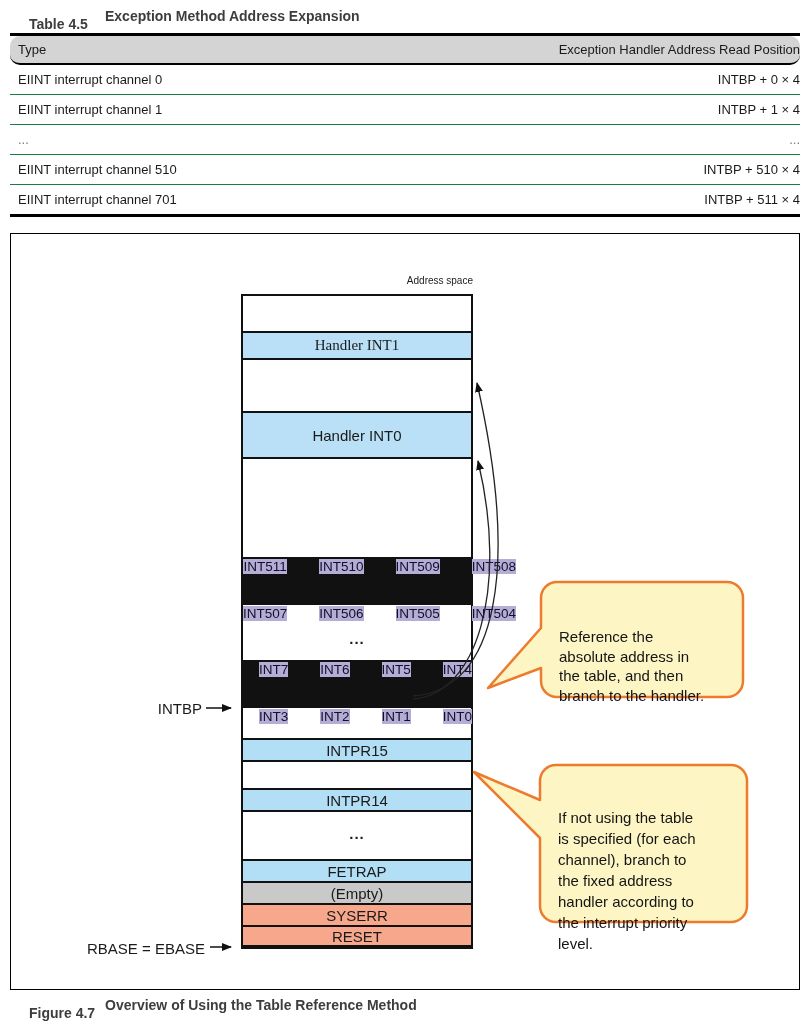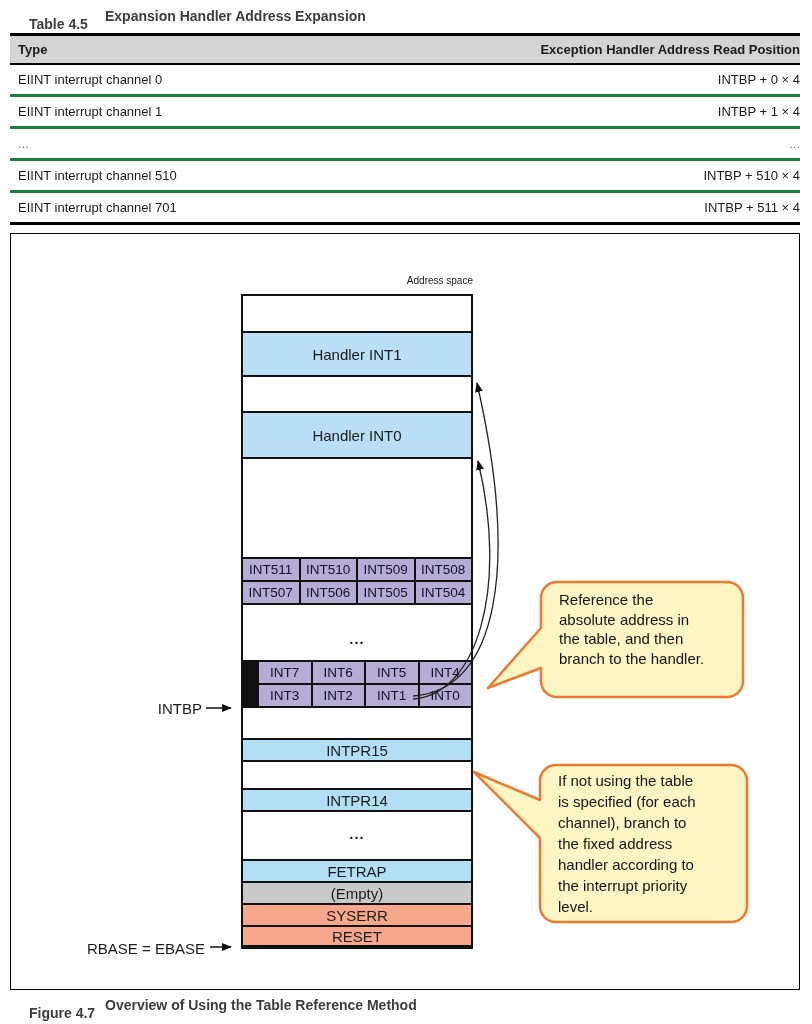--- a/index.html
+++ b/index.html
@@ -10,23 +10,23 @@
   
   .caption{position:absolute;font-size:14px;font-weight:bold;color:#3d3d3d;white-space:nowrap;}
   .caption .cap-label{position:absolute;left:0;top:8px;margin-left:21px;}
   .caption .cap-title{position:absolute;left:97px;top:0;}
   #table-caption{left:8px;top:8px;width:790px;height:18px;}
   #figure-caption{left:8px;top:997px;width:790px;height:18px;}
 
   
   #exc-table{position:absolute;left:10px;top:33px;width:790px;
              border-top:3px solid #000;border-bottom:3px solid #000;font-size:13px;}
-  .t-row{display:flex;align-items:center;height:29px;border-bottom:3px solid #15803d;}
-  .t-row.header{height:27px;background:var(--table-header-bg);font-weight:bold;
-                border-bottom:2px solid #000;}
+  .t-row{display:flex;align-items:center;height:29px;border-bottom:1px solid #15803d;}
+  .t-row.header{height:27px;background:var(--table-header-bg);font-weight:normal;
+                border-bottom:2px solid #000;border-radius:10px;}
   .t-row.last{border-bottom:none;}
   .t-row.ellipsis-row{color:#7a7a7a;}
   .c1{width:405px;padding-left:8px;box-sizing:border-box;}
   .c2{flex:1;padding-left:0;text-align:right;}
 
   
   #figure-panel{position:absolute;left:10px;top:233px;width:790px;height:757px;
                 border:1.5px solid #000;box-sizing:border-box;background:#fff;z-index:1;}
   #address-space-label{position:absolute;left:230px;top:41px;width:232px;text-align:right;
                        font-size:10px;}
@@ -38,49 +38,49 @@
         font-size:15px;line-height:1;}
   .row-handler{background:var(--handler-blue);}
   .row-priority{background:var(--priority-blue);}
   .row-empty{background:var(--empty-gray);}
   .row-reset{background:var(--reset-salmon);}
   .m-ellipsis{position:absolute;left:0;width:100%;text-align:center;font-size:15px;
               font-weight:bold;letter-spacing:1px;}
   .int-block{position:absolute;left:-2px;width:calc(100% + 4px);height:48px;
              border:2px solid #111;box-sizing:border-box;background:#111;
              display:grid;grid-template-columns:1fr 1fr 1fr 1fr;grid-template-rows:1fr 1fr;
-             grid-gap:2px;}
+             grid-gap:2px;gap:32px;}
   .int-cell{background:var(--int-purple);display:flex;align-items:center;justify-content:center;
             font-size:13.5px;color:#101028;}
 
   
   .pointer-label{position:absolute;font-size:15px;text-align:right;white-space:nowrap;z-index:3;}
   #intbp-label{left:100px;top:700px;width:102px;}
   #rbase-label{left:60px;top:940px;width:145px;}
 
   
   #overlay{position:absolute;left:0;top:0;width:812px;height:1024px;z-index:2;pointer-events:none;}
   .bubble{fill:var(--callout-fill);stroke:var(--callout-border);stroke-width:2.5;stroke-linejoin:round;}
   .flow{fill:none;stroke:#222;stroke-width:1.3;}
   .ptr{stroke:#111;stroke-width:1.5;}
   .ah{fill:#111;}
 
   
-  .callout-text{position:absolute;z-index:3;font-size:15px;white-space:pre-line;color:#141414;}
+  .callout-text{position:absolute;z-index:3;font-size:15px;white-space:pre-line;color:#141414;margin-top:37px;}
   #callout1-text{left:559px;top:590px;width:172px;line-height:19.5px;}
   #callout2-text{left:558px;top:770px;width:178px;line-height:21px;}
 </style>
 </head>
 <body>
 
 <div id="page-root">
 
   <div id="table-caption" class="caption">
     <span class="cap-label">Table 4.5</span>
-    <span class="cap-title">Expansion Handler Address Expansion</span>
+    <span class="cap-title">Exception Method Address Expansion</span>
   </div>
 
   <div id="exc-table">
     <div class="t-row header">
       <div class="c1">Type</div>
       <div class="c2">Exception Handler Address Read Position</div>
     </div>
     <div class="t-row">
       <div class="c1">EIINT interrupt channel 0</div>
       <div class="c2">INTBP + 0 × 4</div>
@@ -101,21 +101,21 @@
       <div class="c1">EIINT interrupt channel 701</div>
       <div class="c2">INTBP + 511 × 4</div>
     </div>
   </div>
 
   <div id="figure-panel">
     <div id="address-space-label">Address space</div>
 
     <div id="memory-column">
 
-      <div class="mrow row-handler" style="top:35px;height:46px;">Handler INT1</div>
+      <div class="mrow row-handler" style="top:35px;height:29px;font-family:Liberation Serif, serif;">Handler INT1</div>
       <div class="mrow row-handler" style="top:115px;height:48px;">Handler INT0</div>
 
       <div class="int-block" style="top:261px;">
         <div class="int-cell">INT511</div>
         <div class="int-cell">INT510</div>
         <div class="int-cell">INT509</div>
         <div class="int-cell">INT508</div>
         <div class="int-cell">INT507</div>
         <div class="int-cell">INT506</div>
         <div class="int-cell">INT505</div>

